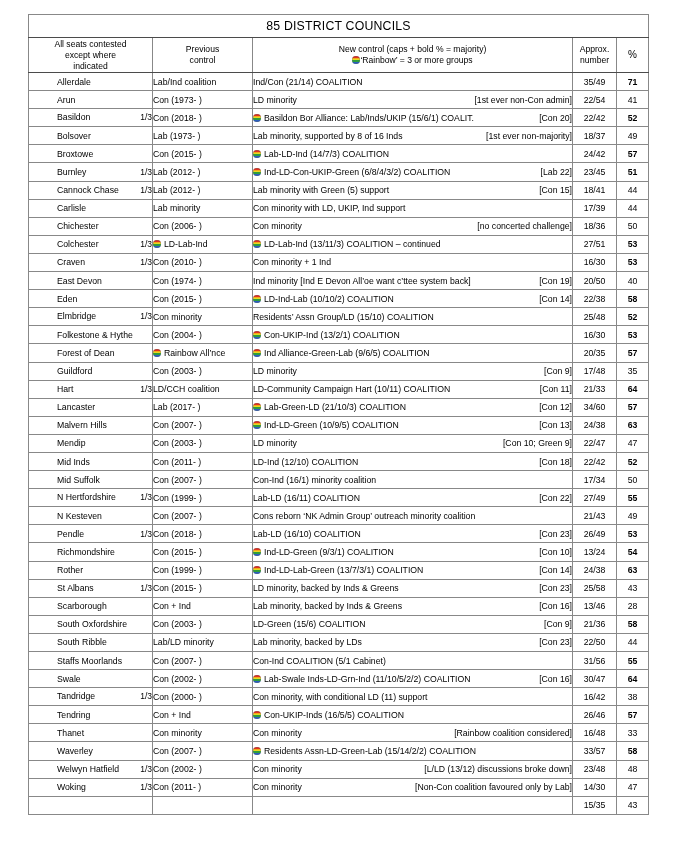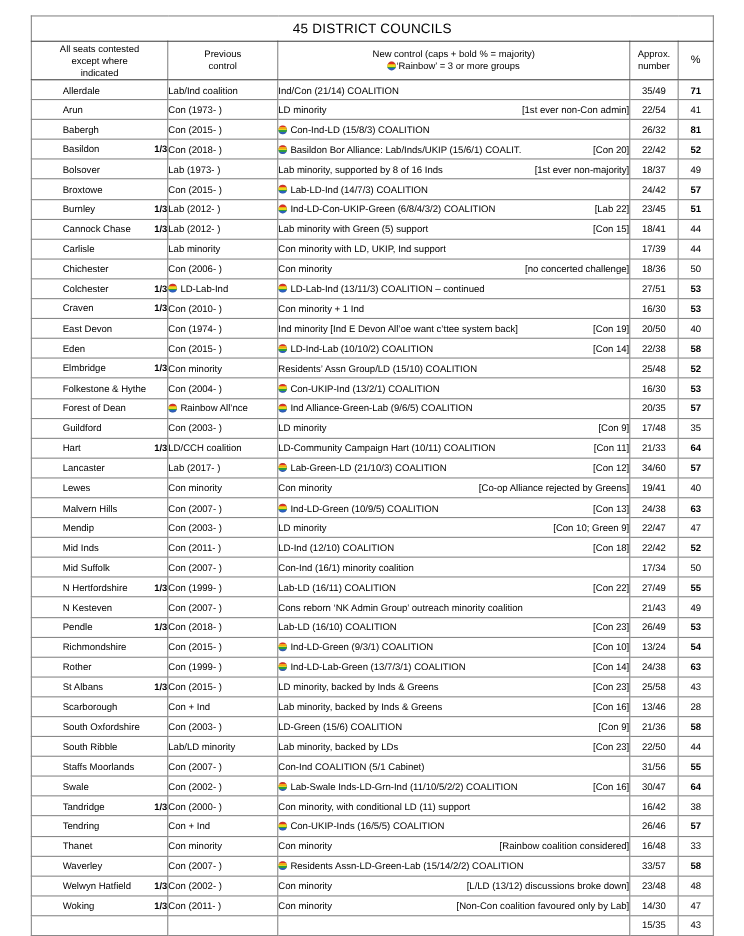--- a/index.html
+++ b/index.html
@@ -71,21 +71,21 @@
     padding: 0 5px 0 6px;
     white-space: nowrap;
   }
   .name-row {
     display: flex;
     align-items: baseline;
     justify-content: space-between;
     width: 100%;
   }
   .name-text { white-space: nowrap; margin-left: 28px; }
-  .frac { font-size: 8.5px; padding-left: 4px; font-weight: bold; }
+  .frac { font-size: 8.5px; padding-left: 4px; }
 
   td.prev {
     padding: 0 4px 0 6px;
     white-space: nowrap;
     margin-top: 24px;
   }
   .prev-row { display: flex; align-items: center; gap: 3px; }
 
   td.newc {
     padding: 0 5px 0 6px;
@@ -131,21 +131,21 @@
   <table class="grid">
     <colgroup>
       <col class="c-name">
         <col class="c-prev">
         <col class="c-new">
         <col class="c-num">
         <col class="c-pct">
     </colgroup>
     <thead>
       <tr>
-        <th class="title-cell" colspan="5">45 DISTRICT COUNCILS</th>
+        <th class="title-cell" colspan="5">85 DISTRICT COUNCILS</th>
       </tr>
       <tr>
         <th class="hdr">
           <div>All seats contested</div>
           <div>except where</div>
           <div>indicated</div>
         </th>
         <th class="hdr">
           <div>Previous</div>
           <div>control</div>
@@ -206,44 +206,20 @@
               </span>
               <span class="newc-note">[1st ever non-Con admin]</span>
             </div>
           </td>
           <td class="num">22/54</td>
           <td class="pct">41</td>
         </tr>
         <tr>
           <td class="name">
             <div class="name-row">
-              <span class="name-text">Babergh</span>
-              <span class="frac"></span>
-            </div>
-          </td>
-          <td class="prev">
-            <div class="prev-row">
-              <span>Con (2015- )</span>
-            </div>
-          </td>
-          <td class="newc">
-            <div class="newc-row">
-              <span class="newc-main">
-                <span class="rb"></span>
-                <span>Con-Ind-LD (15/8/3) COALITION</span>
-              </span>
-              <span class="newc-note"></span>
-            </div>
-          </td>
-          <td class="num">26/32</td>
-          <td class="pct bold">81</td>
-        </tr>
-        <tr>
-          <td class="name">
-            <div class="name-row">
               <span class="name-text">Basildon</span>
               <span class="frac">1/3</span>
             </div>
           </td>
           <td class="prev">
             <div class="prev-row">
               <span>Con (2018- )</span>
             </div>
           </td>
           <td class="newc">
@@ -627,43 +603,20 @@
             <div class="newc-row">
               <span class="newc-main">
                 <span class="rb"></span>
                 <span>Lab-Green-LD (21/10/3) COALITION</span>
               </span>
               <span class="newc-note">[Con 12]</span>
             </div>
           </td>
           <td class="num">34/60</td>
           <td class="pct bold">57</td>
-        </tr>
-        <tr>
-          <td class="name">
-            <div class="name-row">
-              <span class="name-text">Lewes</span>
-              <span class="frac"></span>
-            </div>
-          </td>
-          <td class="prev">
-            <div class="prev-row">
-              <span>Con minority</span>
-            </div>
-          </td>
-          <td class="newc">
-            <div class="newc-row">
-              <span class="newc-main">
-                <span>Con minority</span>
-              </span>
-              <span class="newc-note">[Co-op Alliance rejected by Greens]</span>
-            </div>
-          </td>
-          <td class="num">19/41</td>
-          <td class="pct">40</td>
         </tr>
         <tr>
           <td class="name">
             <div class="name-row">
               <span class="name-text">Malvern Hills</span>
               <span class="frac"></span>
             </div>
           </td>
           <td class="prev">
             <div class="prev-row">

